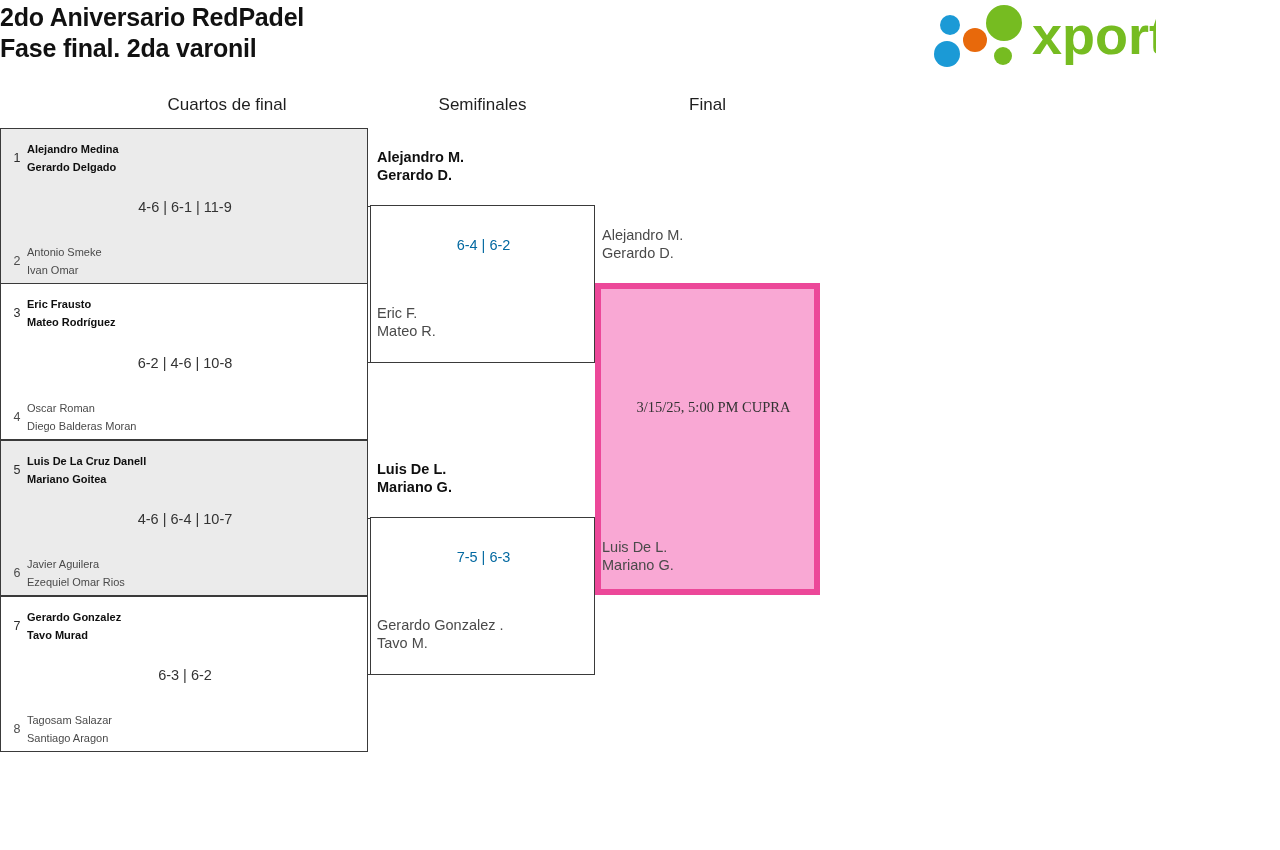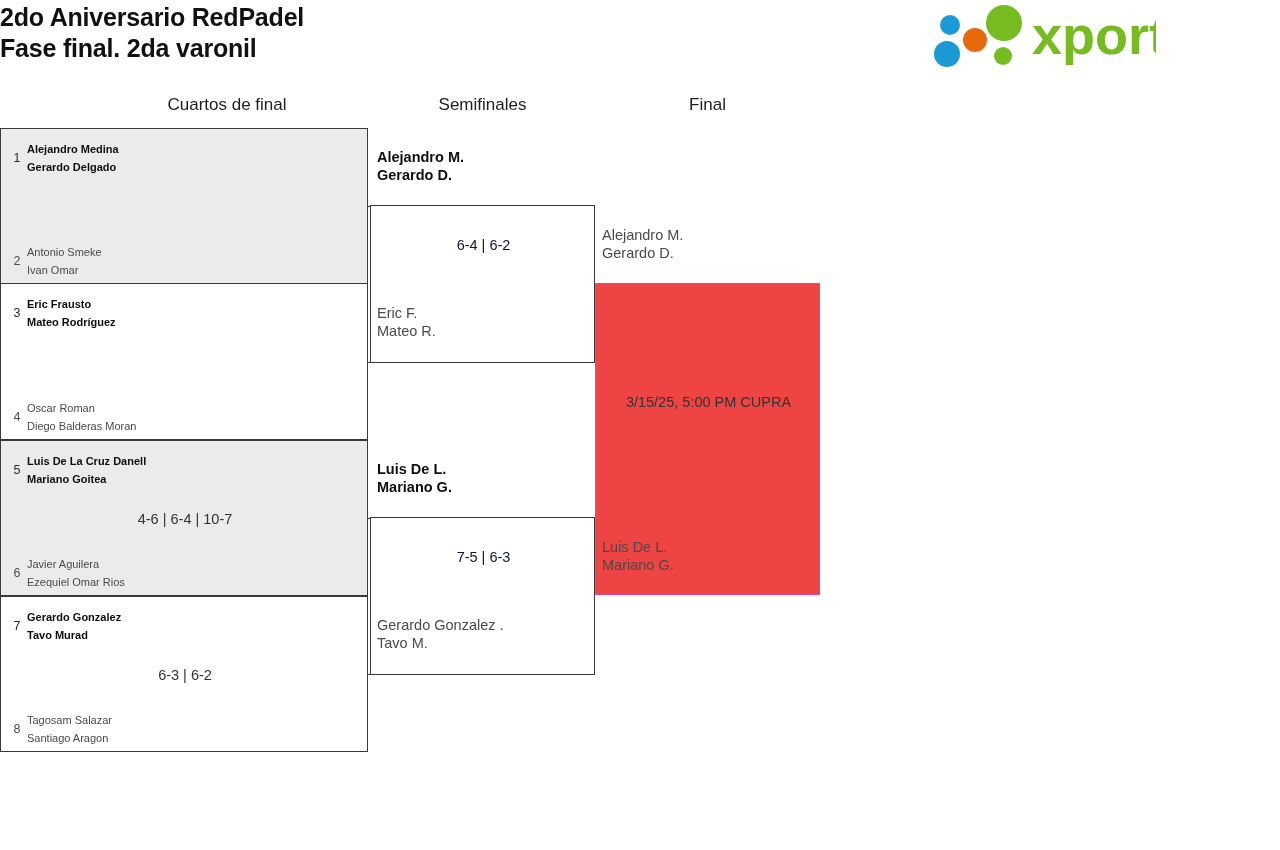--- a/index.html
+++ b/index.html
@@ -116,39 +116,40 @@
   .sf-box {
     position: absolute;
     border: 1px solid #3a3a3a;
     box-sizing: border-box;
     background: #ffffff;
   }
   .sf-score {
     position: absolute;
     text-align: center;
     font-size: 14.5px;
-    color: #0f172a;
+    color: #0369a1;
     white-space: nowrap;
   }
   .sf-team {
     position: absolute;
     font-size: 14.5px;
     line-height: 18px;
     color: #4a4a4a;
     white-space: nowrap;
   }
   .sf-team.winner { color: #0f0f0f; font-weight: 700; }
   .sf-team .nm { display: block; }
 
   
   .final-box {
     position: absolute;
-    border: 1px solid #ec4899;
+    border: 6px solid #ec4899;
     box-sizing: border-box;
-    background: #ef4444;
+    background: #f9a8d4;
+    font-family: Liberation Serif, serif;
   }
   .final-score {
     position: absolute;
     text-align: center;
     font-size: 14.5px;
     color: #333333;
     white-space: nowrap;
   }
   .final-team {
     position: absolute;
@@ -197,37 +198,39 @@
 <div class="bracket">
 
   <div class="qf-match shaded" style="top:128px; height:156px;">
     <div class="team-row winner" style="top:8px; height:42px;">
       <span class="seed">1</span>
       <span class="names">
         <span class="nm">Alejandro Medina</span>
         <span class="nm">Gerardo Delgado</span>
       </span>
     </div>
+    <div class="qf-score" style="top:70px;">4-6 | 6-1 | 11-9</div>
     <div class="team-row" style="top:111px; height:42px;">
       <span class="seed">2</span>
       <span class="names">
         <span class="nm">Antonio Smeke</span>
         <span class="nm">Ivan Omar</span>
       </span>
     </div>
   </div>
 
   <div class="qf-match plain" style="top:283px; height:157px;">
     <div class="team-row winner" style="top:8px; height:42px;">
       <span class="seed">3</span>
       <span class="names">
         <span class="nm">Eric Frausto</span>
         <span class="nm">Mateo Rodríguez</span>
       </span>
     </div>
+    <div class="qf-score" style="top:71px;">6-2 | 4-6 | 10-8</div>
     <div class="team-row" style="top:112px; height:42px;">
       <span class="seed">4</span>
       <span class="names">
         <span class="nm">Oscar Roman</span>
         <span class="nm">Diego Balderas Moran</span>
       </span>
     </div>
   </div>
 
   <div class="qf-match shaded" style="top:440px; height:156px;">

